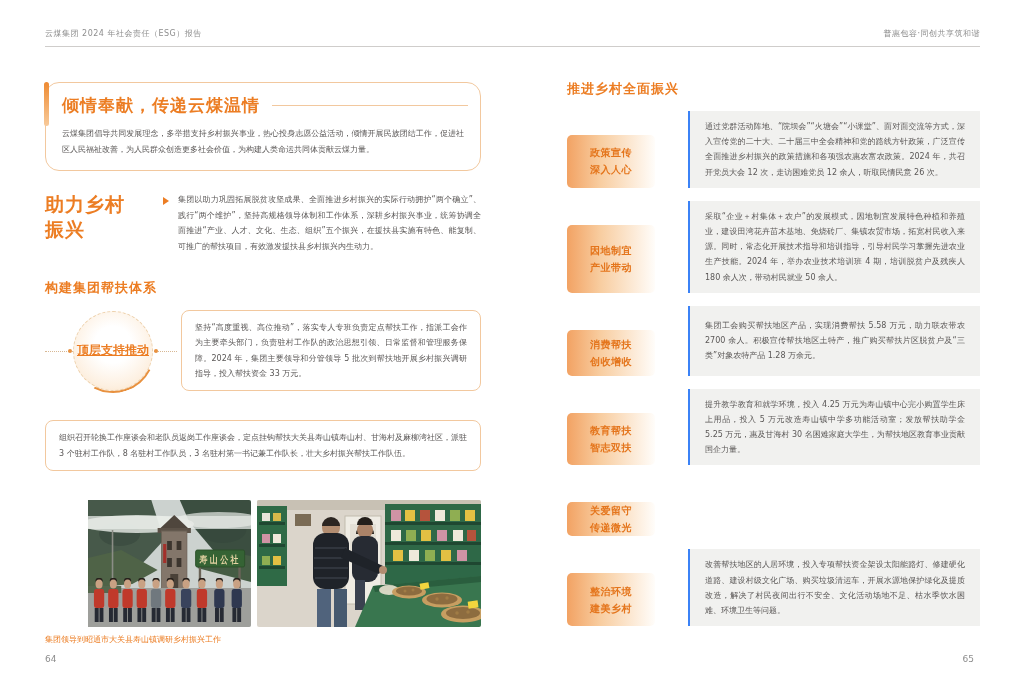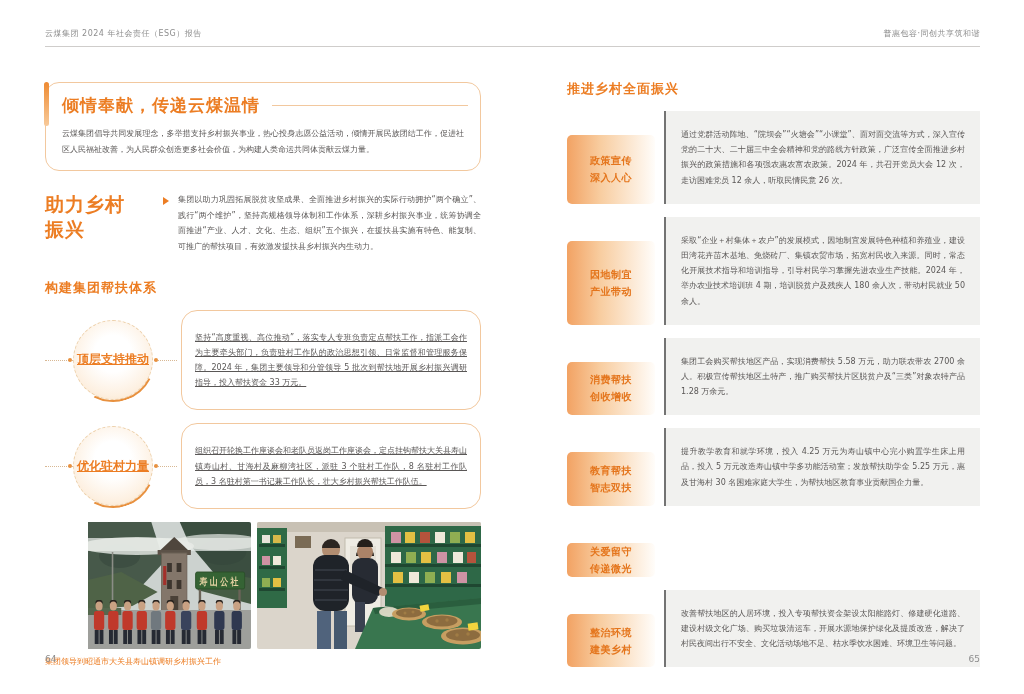--- a/index.html
+++ b/index.html
@@ -55,43 +55,43 @@
   .circle::before { content:""; position:absolute; inset:0; border-radius:50%;
            border:1px dashed #ecd0ab; }
   .circle::after { content:""; position:absolute; inset:-2px; border-radius:50%;
            border:2px solid transparent; border-bottom-color:#E8913F;
            transform:rotate(-18deg); }
   .clabel { font-size:12px; font-weight:bold; color:var(--accent,#EC7D23);
            white-space:nowrap; position:relative;text-decoration:underline; }
   .clabel::before,.clabel::after { content:""; display:inline-block; width:4px; height:4px;
            border-radius:50%; background:#E8913F; vertical-align:middle; }
   .clabel::before { margin-right:5px; } .clabel::after { margin-left:5px; }
-  .cbox { flex:1; border:1px solid var(--border-light,#F2C89E); border-radius:16px;
-           padding:19px 13px; font-size:8px; line-height:1.9; text-align:justify;text-decoration:underline; }
+  .cbox { flex:1; border:1px solid var(--border-light,#F2C89E); border-radius:8px;
+           padding:9px 13px; font-size:8px; line-height:1.9; text-align:justify; }
   
   .photos { margin-top:13px; display:flex; gap:6px; height:127px; }
   .photo { border-radius:2px; overflow:hidden; flex:none; }
   .photo svg { display:block; width:100%; height:100%; }
   .photo-1 { width:206px;padding-left:43px; } .photo-2 { flex:1; }
   .caption { margin-top:7px; font-size:8px; color:var(--accent,#EC7D23); }
   
   .rrow { margin-top:13px; display:flex; align-items:stretch; }
   .rlabel { width:88px; flex:none; margin-right:9px; border-radius:5px;
             background:linear-gradient(90deg, var(--label-gradient,#F2A263) 0%, #F8CDA0 38%, #FFFDFA 100%);
             display:flex; align-items:center; justify-content:center; text-align:center;
             font-size:10px; font-weight:bold; color:var(--accent-deep,#E4751C);
             line-height:1.7; white-space:pre-line; letter-spacing:.5px;margin-top:24px; }
   .rbox { flex:1; background:var(--panel-bg,#F1F1EF);
-          border-left:2px solid #737373; padding:16px 15px; min-height:70px;
-          display:flex; align-items:center; }
+          border-left:2px solid #3b82f6; padding:8px 15px; min-height:70px;
+          display:flex; align-items:center;margin-left:24px; }
   .rbox .rtxt { font-size:8px; line-height:1.9; text-align:justify; }
   .h3r { margin-top:22px; }
   
   .pno { position:absolute; bottom:30px; font-size:9px; color:var(--text-muted,#8D8D8D); }
-  .pno-l { left:45px; } .pno-r { right:44px; }
+  .pno-l { left:45px; } .pno-r { right:50px; }
 </style>
 </head>
 <body>
 
 <div class="spread">
 
   <div class="hdr">
     <span>云煤集团 2024 年社会责任（ESG）报告</span>
     <span>普惠包容·同创共享筑和谐</span>
   </div>
@@ -122,25 +122,20 @@
       <div class="citem">
         <div class="czone">
           <div class="circle">
             <span class="clabel">顶层支持推动</span>
           </div>
         </div>
         <div class="cbox">坚持“高度重视、高位推动”，落实专人专班负责定点帮扶工作，指派工会作为主要牵头部门，负责驻村工作队的政治思想引领、日常监督和管理服务保障。2024 年，集团主要领导和分管领导 5 批次到帮扶地开展乡村振兴调研指导，投入帮扶资金 33 万元。</div>
       </div>
 
       <div class="citem">
-        <div class="czone">
-          <div class="circle">
-            <span class="clabel">优化驻村力量</span>
-          </div>
-        </div>
         <div class="cbox">组织召开轮换工作座谈会和老队员返岗工作座谈会，定点挂钩帮扶大关县寿山镇寿山村、甘海村及麻柳湾社区，派驻 3 个驻村工作队，8 名驻村工作队员，3 名驻村第一书记兼工作队长，壮大乡村振兴帮扶工作队伍。</div>
       </div>
 
       <div class="photos">
 
         <div class="photo photo-1">
           <svg viewBox="0 0 206 127" preserveAspectRatio="none">
             <rect width="206" height="127" fill="#ccd2cf"></rect>
             <polygon points="0,0 80,0 96,40 68,64 28,72 0,60" fill="#47594a"></polygon>
             <polygon points="116,0 206,0 206,58 158,50 128,22" fill="#3b4e40"></polygon>

